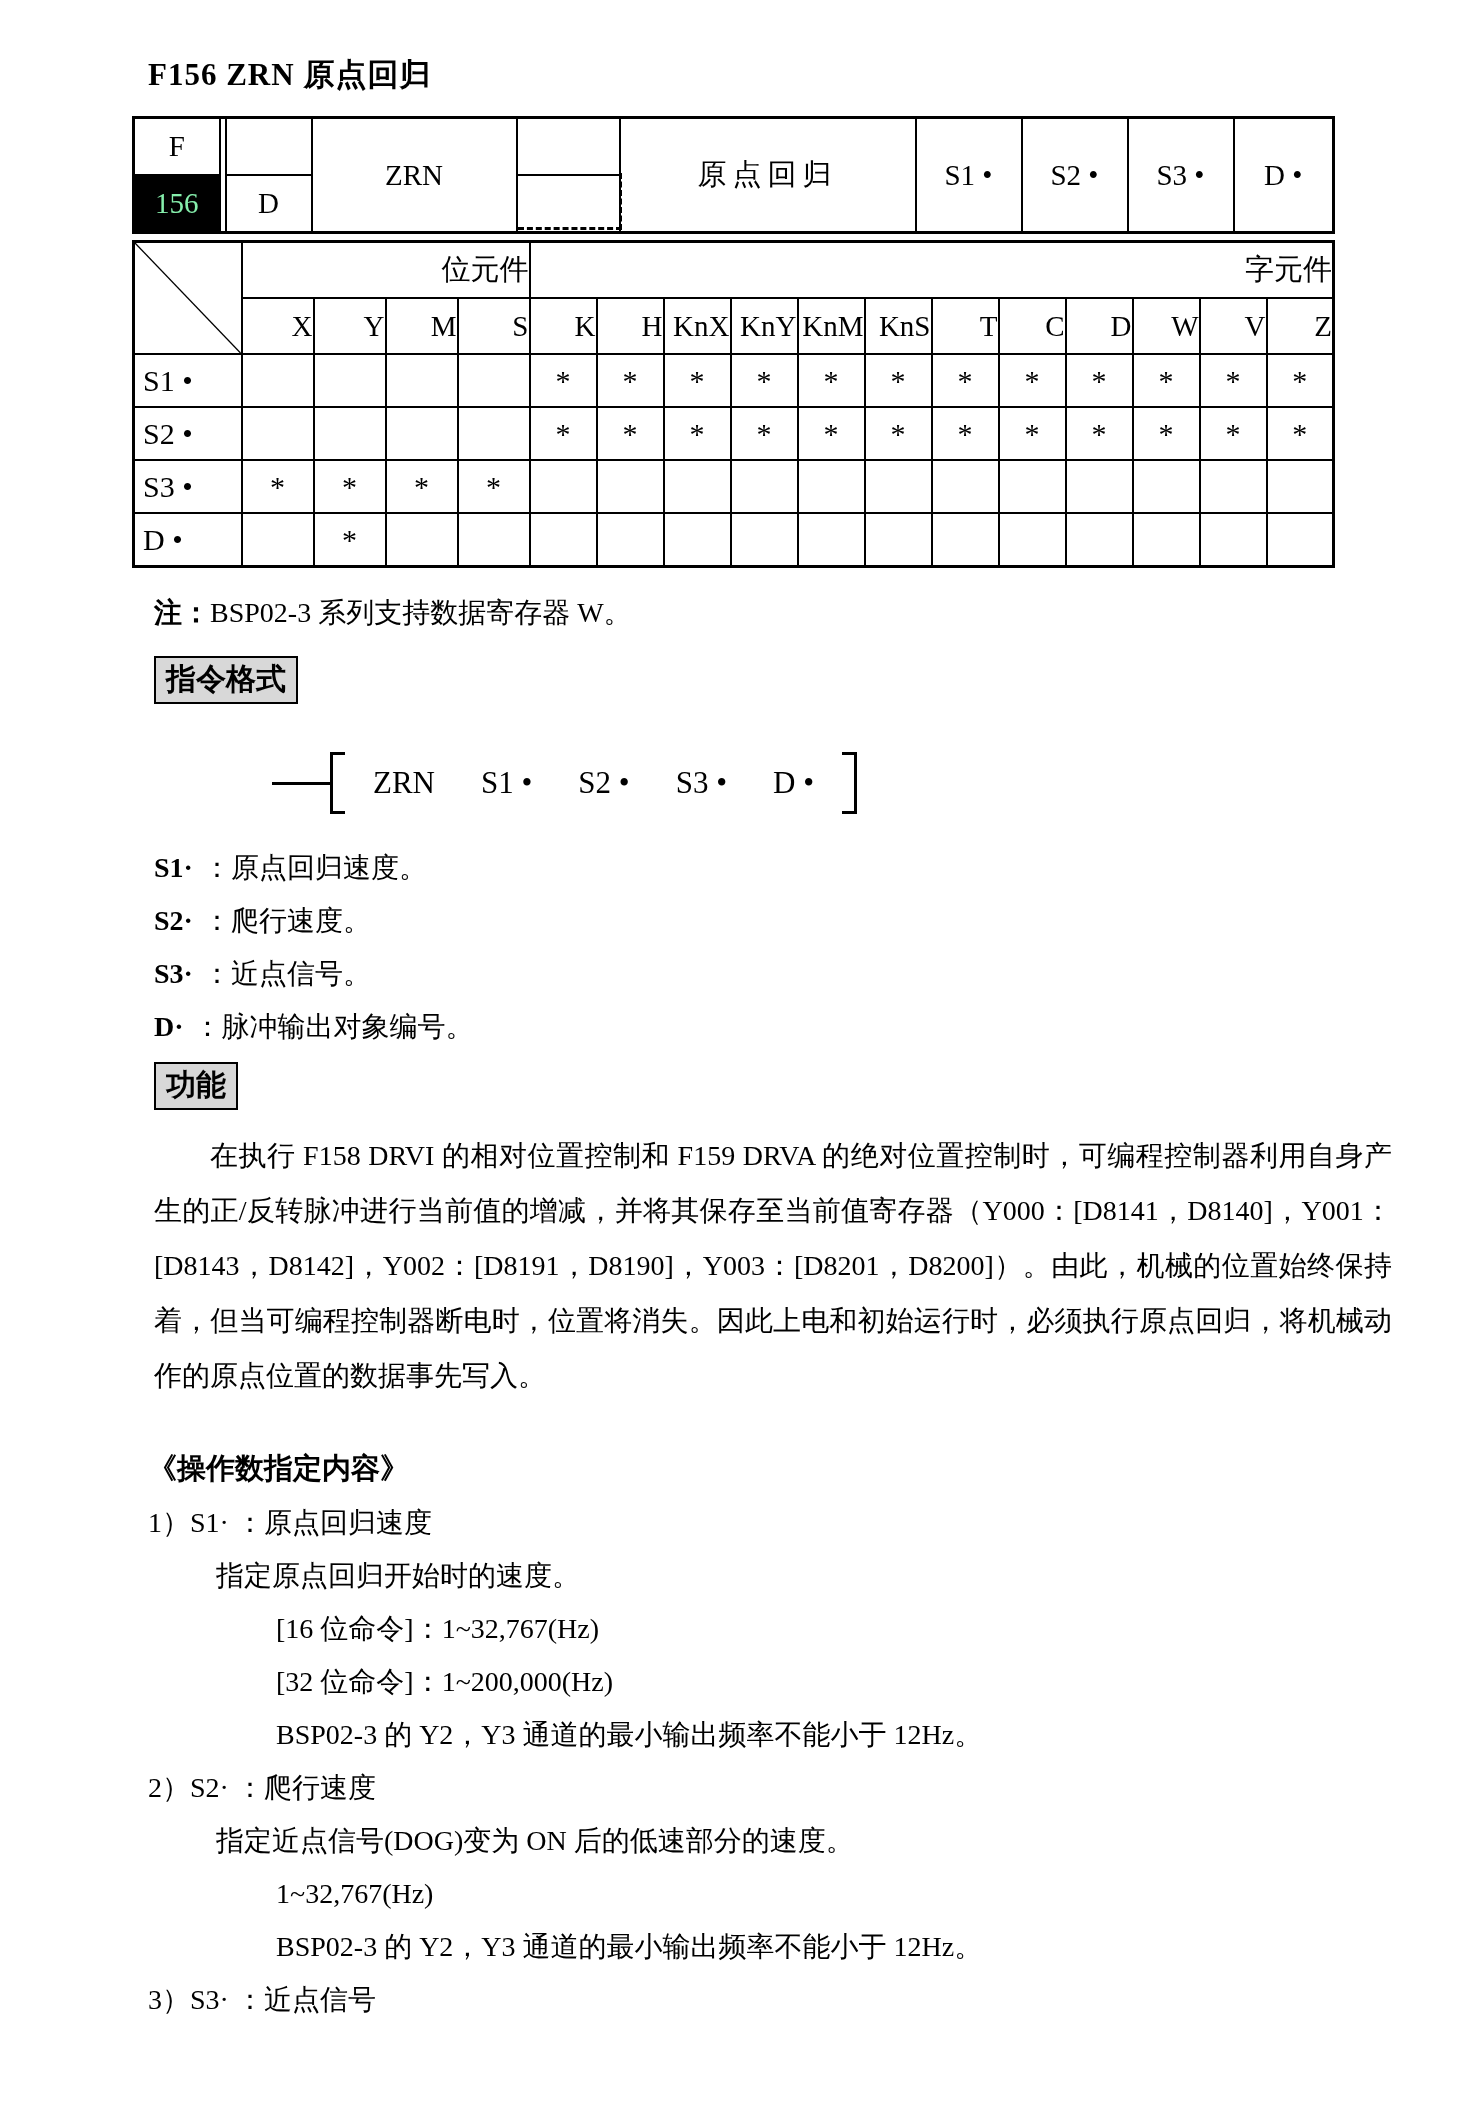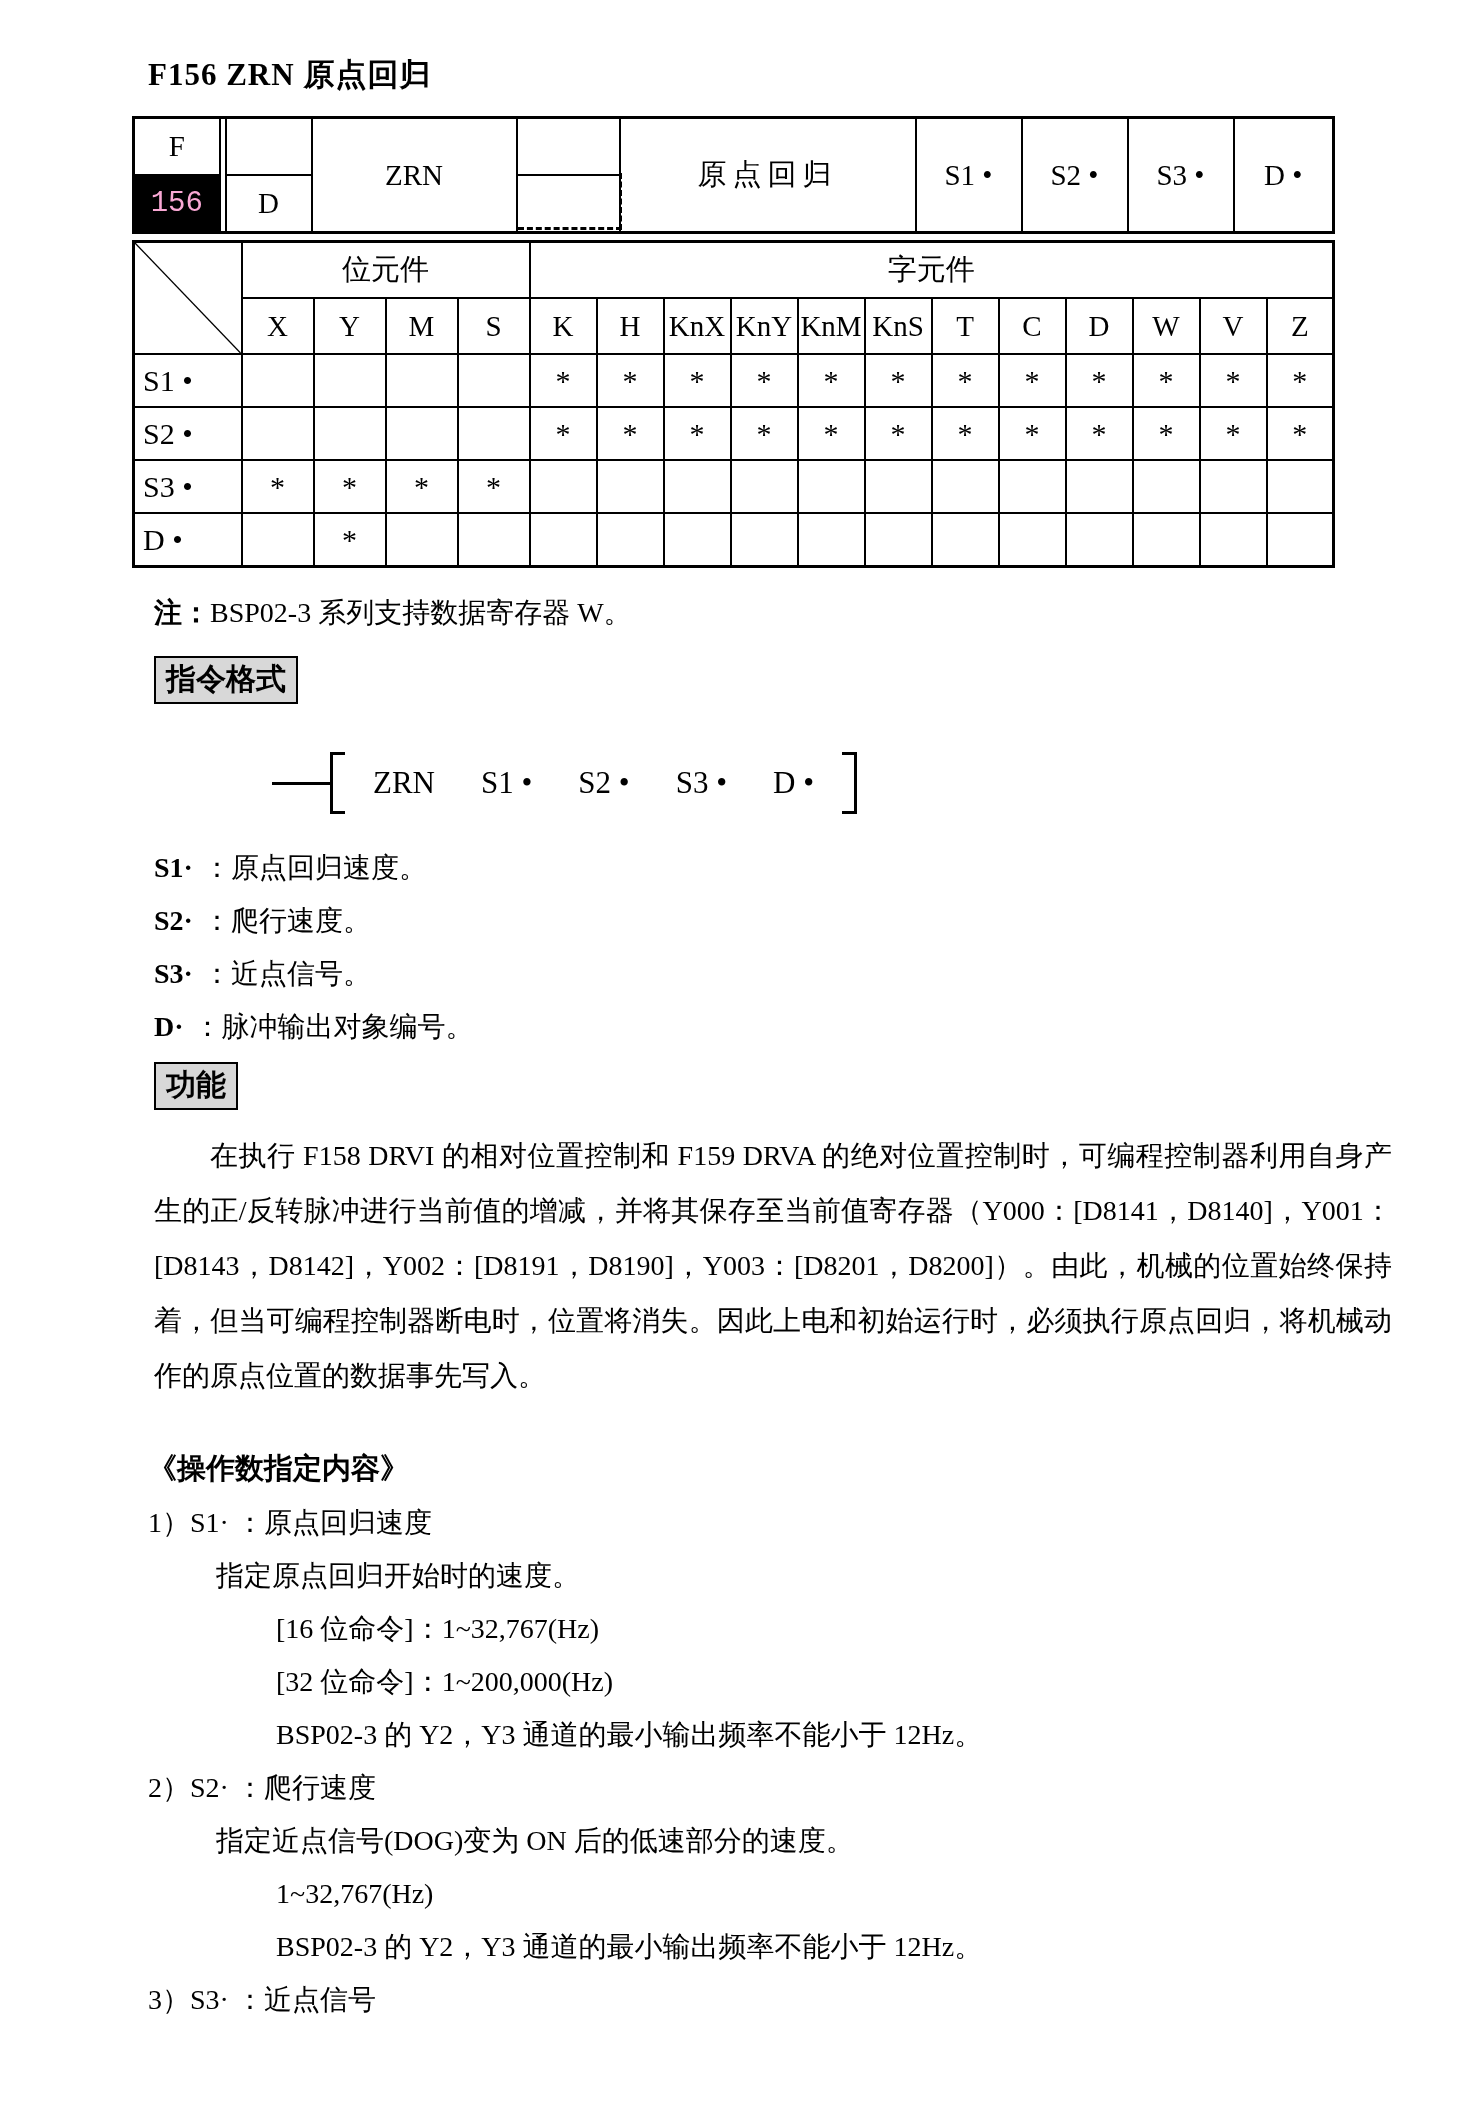--- a/index.html
+++ b/index.html
@@ -10,29 +10,29 @@
   }
   .content{box-sizing:border-box;padding:54px 80px 0 132px;}
   .doc-title{margin:0 0 20px 16px;font-weight:bold;font-size:31px;letter-spacing:1px;}
 
   
   .t1wrap{position:relative;width:1200px;}
   table.tbl{border-collapse:collapse;table-layout:fixed;width:1200px;border:3px solid #000;}
   table.tbl td,table.tbl th{border:2px solid #000;text-align:center;vertical-align:middle;
     padding:0;font-size:29px;font-weight:normal;overflow:hidden;}
   .t1 td{height:55px;}
-  .cell-black{background:#000;color:#f9a8d4;font-family:Liberation Mono, monospace;}
+  .cell-black{background:#000;color:#86efac;}
   .cell-mnemonic{font-weight:bold;font-size:30px;}
   .cell-name{font-size:30px;letter-spacing:6px;}
   .spacer-col{padding:0;}
   .cell-pulse{border-right-style:hidden;border-bottom-style:hidden;}
   .pulse-dash{position:absolute;left:386px;top:57px;width:101px;height:54px;
     border-right:3px dashed #000;border-bottom:3px dashed #000;pointer-events:none;}
   .t2{margin-top:6px;}
-  .t2 .hrow td{height:54px;}
+  .t2 .hrow td{height:54px;text-align:right;}
   .t2 .drow td{height:51px;font-size:30px;}
   .diag{position:relative;padding:0;}
   .diag svg{position:absolute;left:0;top:0;width:100%;height:100%;}
   .row-label{text-align:left !important;padding-left:8px !important;font-size:29px;}
 
   
   .note-line{margin:26px 0 0 22px;}
   .note-label{font-weight:bold;}
   .fmt-box,.fn-box{display:inline-block;background:#d8d8d8;border:2px solid #000;
     padding:3px 10px 5px 10px;font-weight:bold;font-size:30px;line-height:1.2;}

